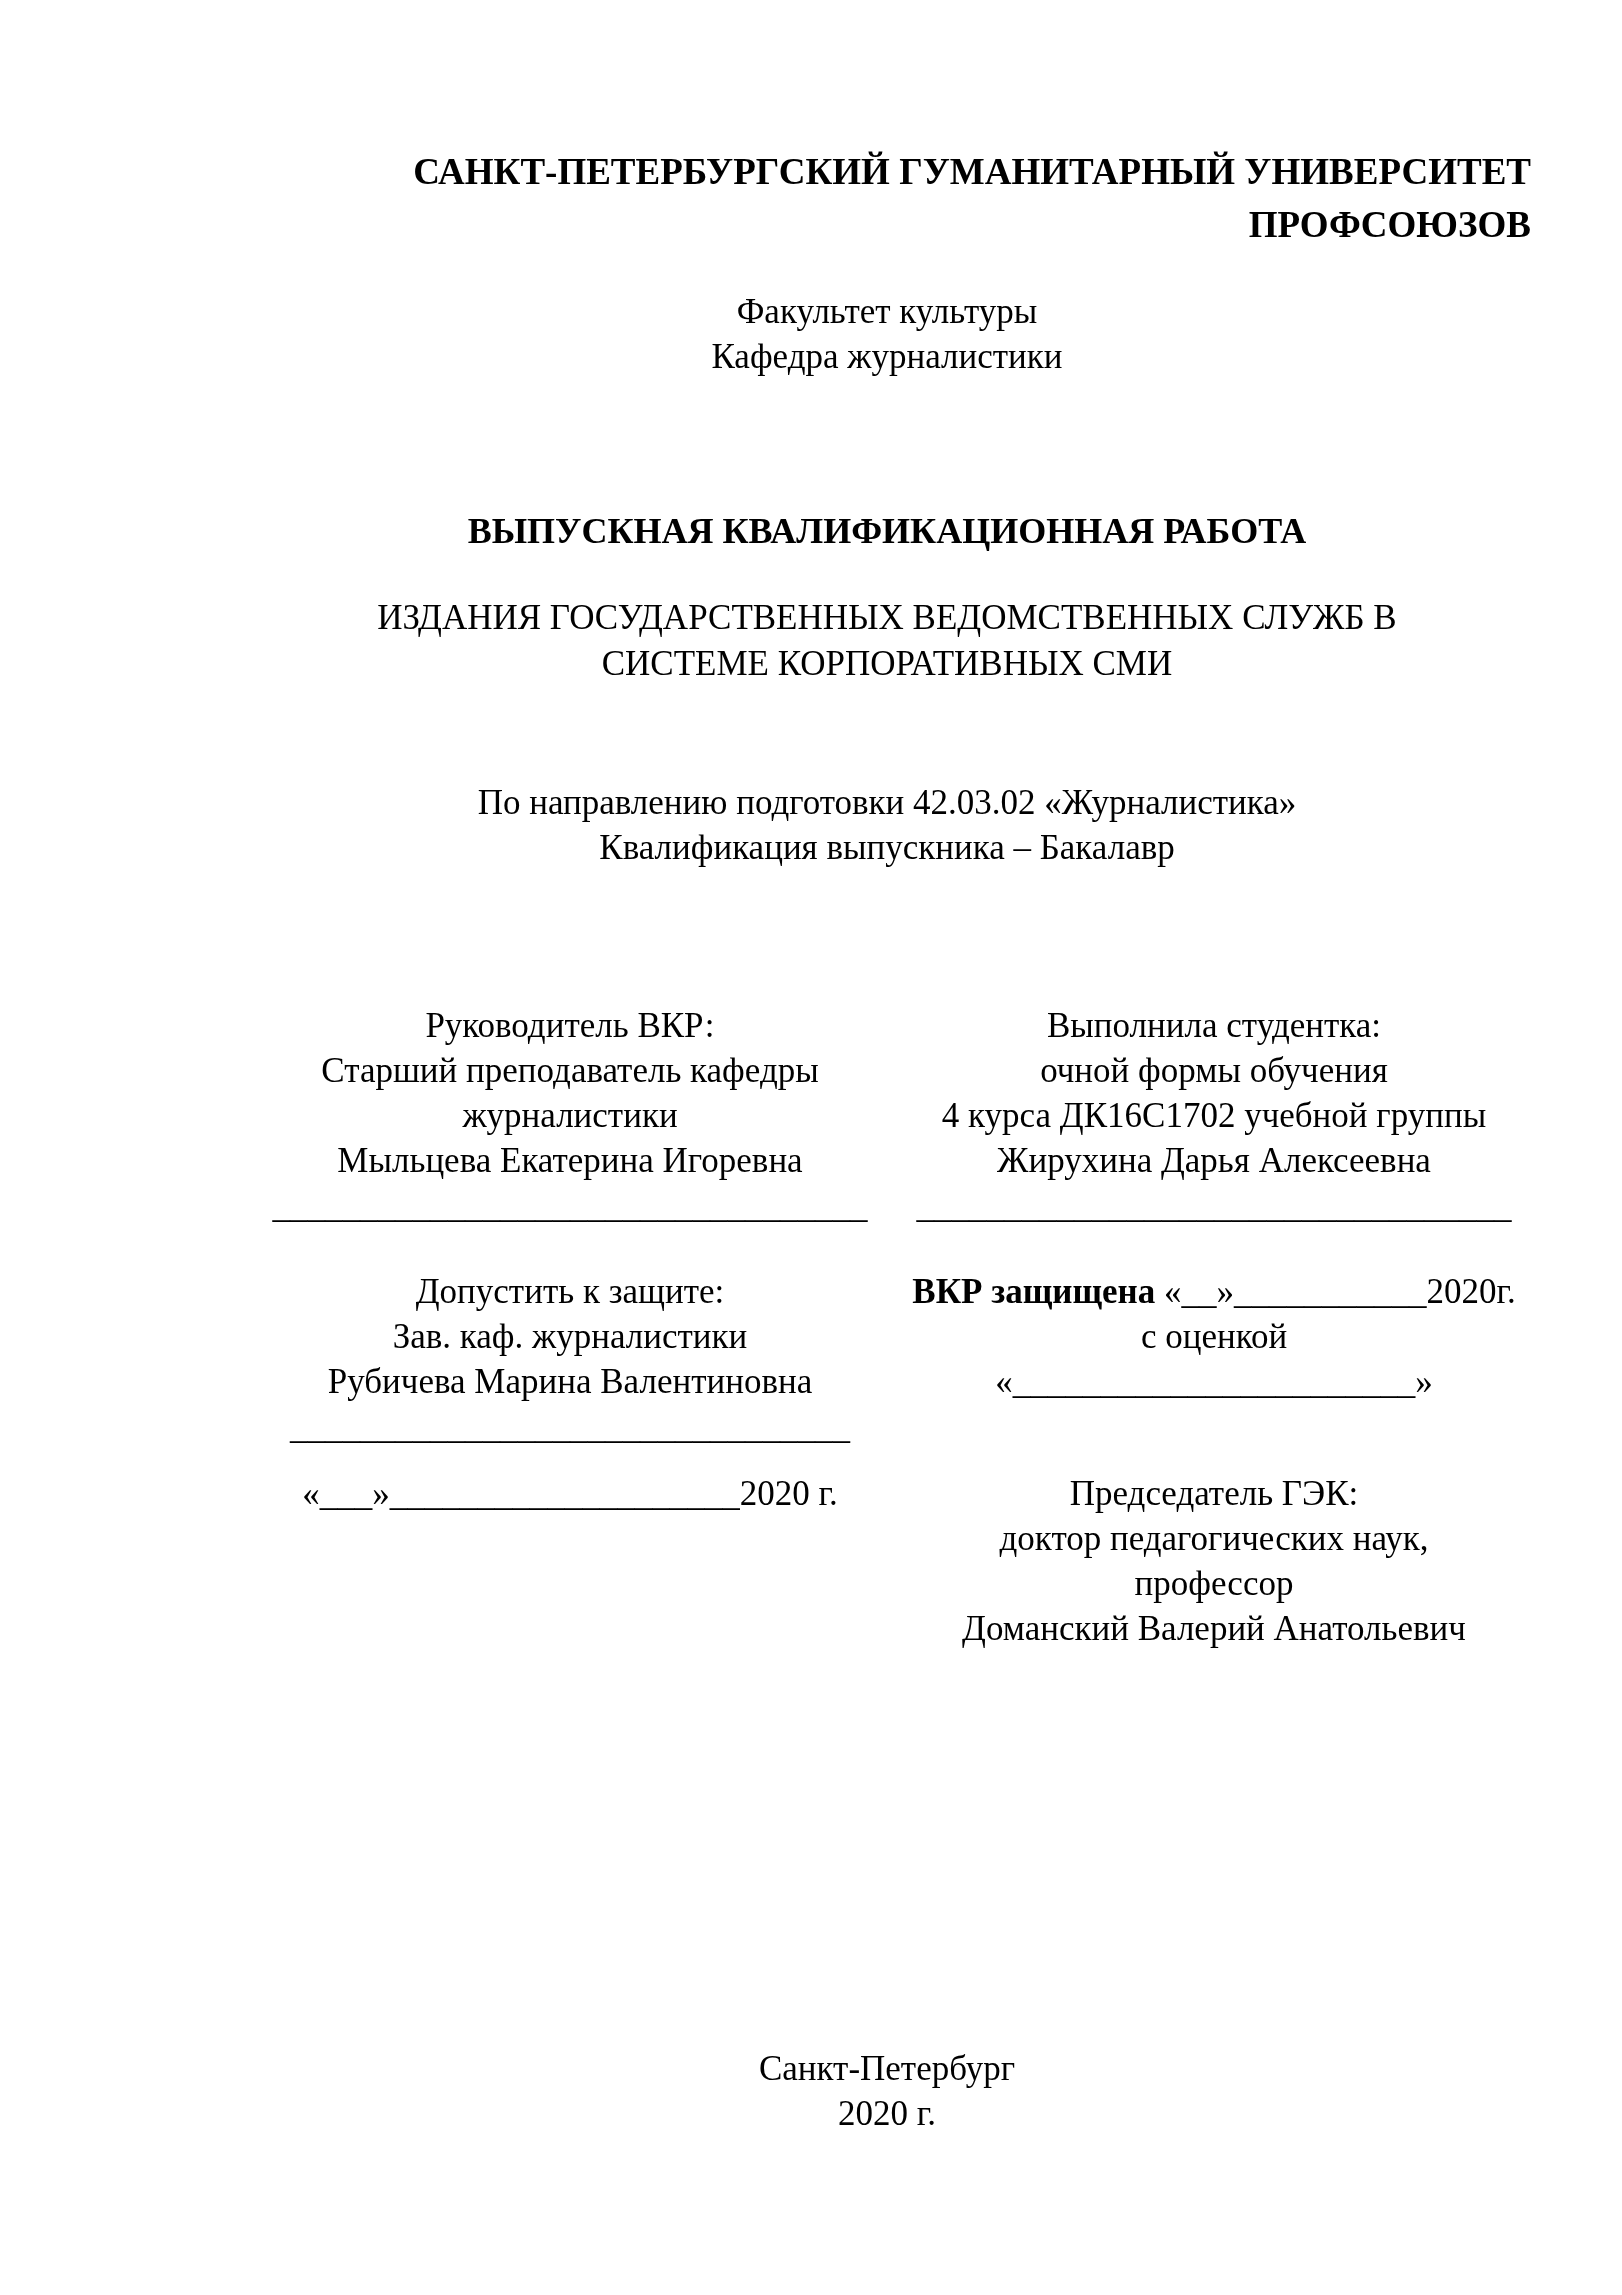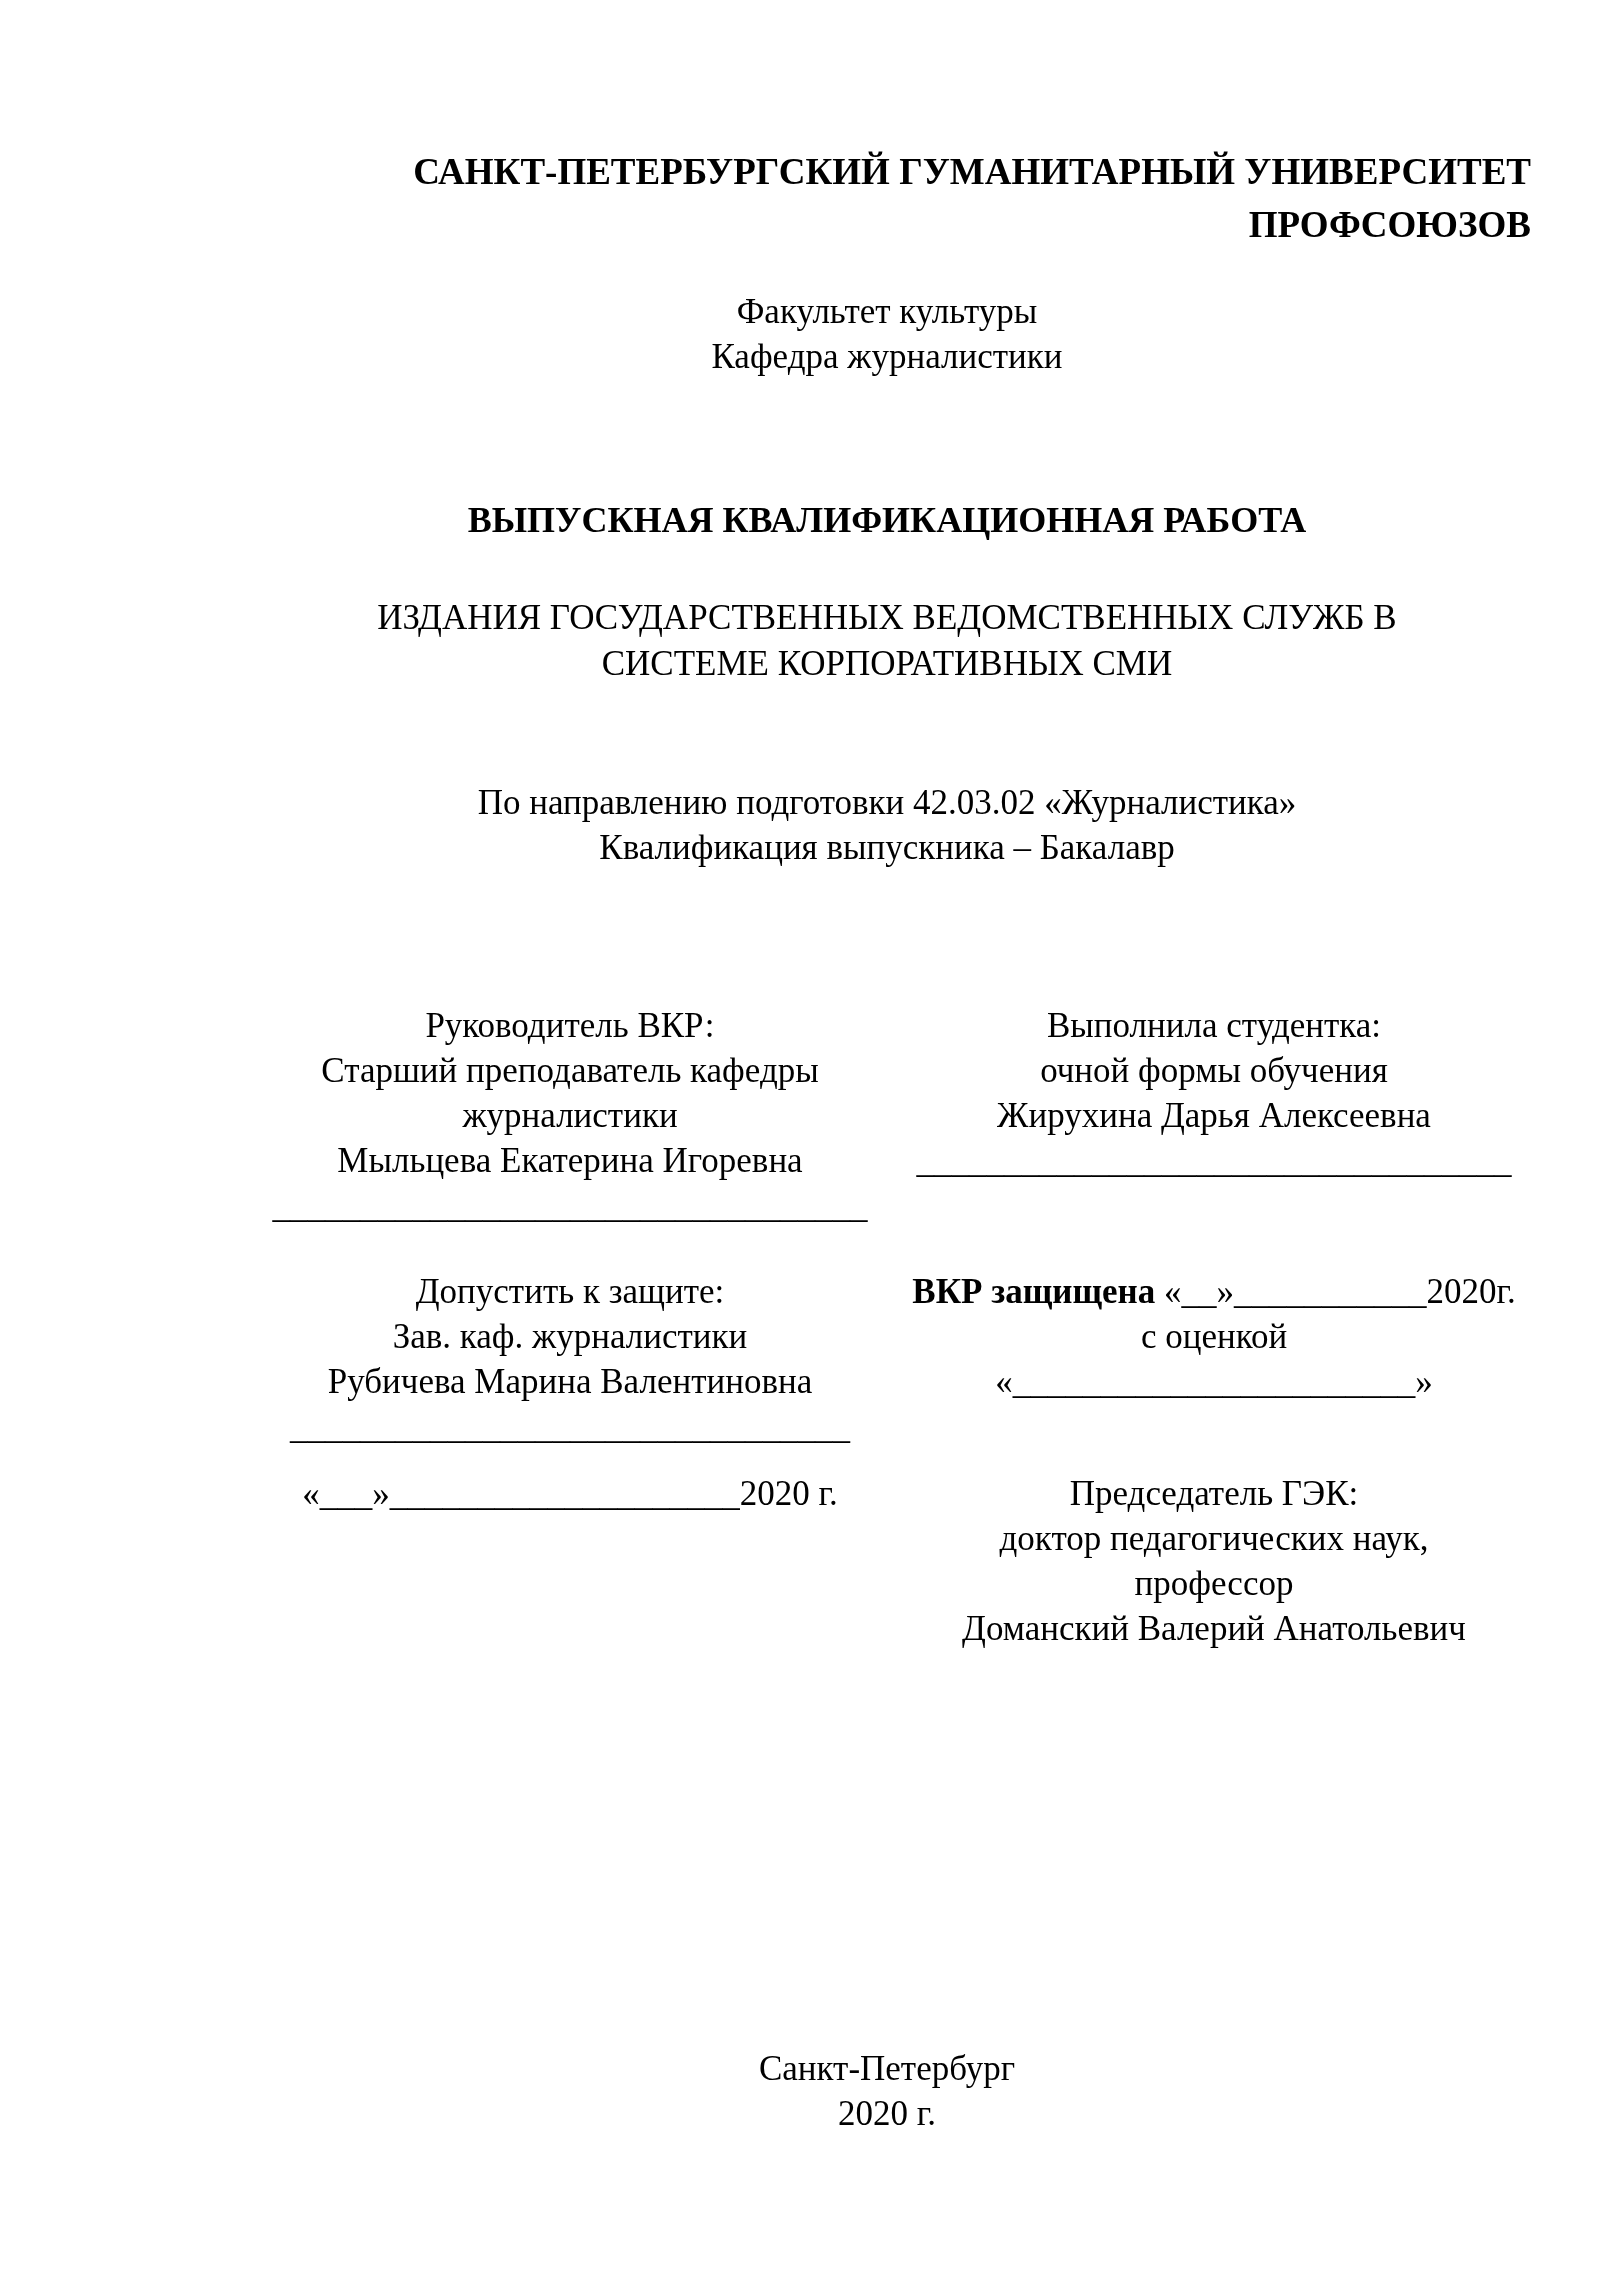--- a/index.html
+++ b/index.html
@@ -15,21 +15,21 @@
   }
   .center-block {
     position: absolute;
     left: 243px;
     right: 92px;
     text-align: center;
     line-height: 45px;
   }
   .header       { top: 145px;  font-size: 37px; line-height: 53px; font-weight: bold; text-align: right; }
   .faculty      { top: 289px; }
-  .worktype     { top: 498px;  font-size: 36px; font-weight: bold; }
+  .worktype     { top: 509px;  font-size: 36px; font-weight: bold; }
   .thesis-title { top: 595px;  line-height: 46px; }
   .program      { top: 780px; }
   .footer       { top: 2046px; }
 
   .row {
     position: absolute;
     left: 243px;
     right: 92px;
     display: flex;
   }
@@ -73,20 +73,21 @@
     <div class="col col-left">
       <div class="line">Руководитель ВКР:</div>
       <div class="line">Старший преподаватель кафедры</div>
       <div class="line">журналистики</div>
       <div class="line">Мыльцева Екатерина Игоревна</div>
       <div class="line">__________________________________</div>
     </div>
     <div class="col col-right">
       <div class="line">Выполнила студентка:</div>
       <div class="line">очной формы обучения</div>
+      <div class="line">4 курса ДК16С1702 учебной группы</div>
       <div class="line">Жирухина Дарья Алексеевна</div>
       <div class="line">__________________________________</div>
     </div>
   </div>
 
   <div class="row row2">
     <div class="col col-left">
       <div class="line">Допустить к защите:</div>
       <div class="line">Зав. каф. журналистики</div>
       <div class="line">Рубичева Марина Валентиновна</div>

